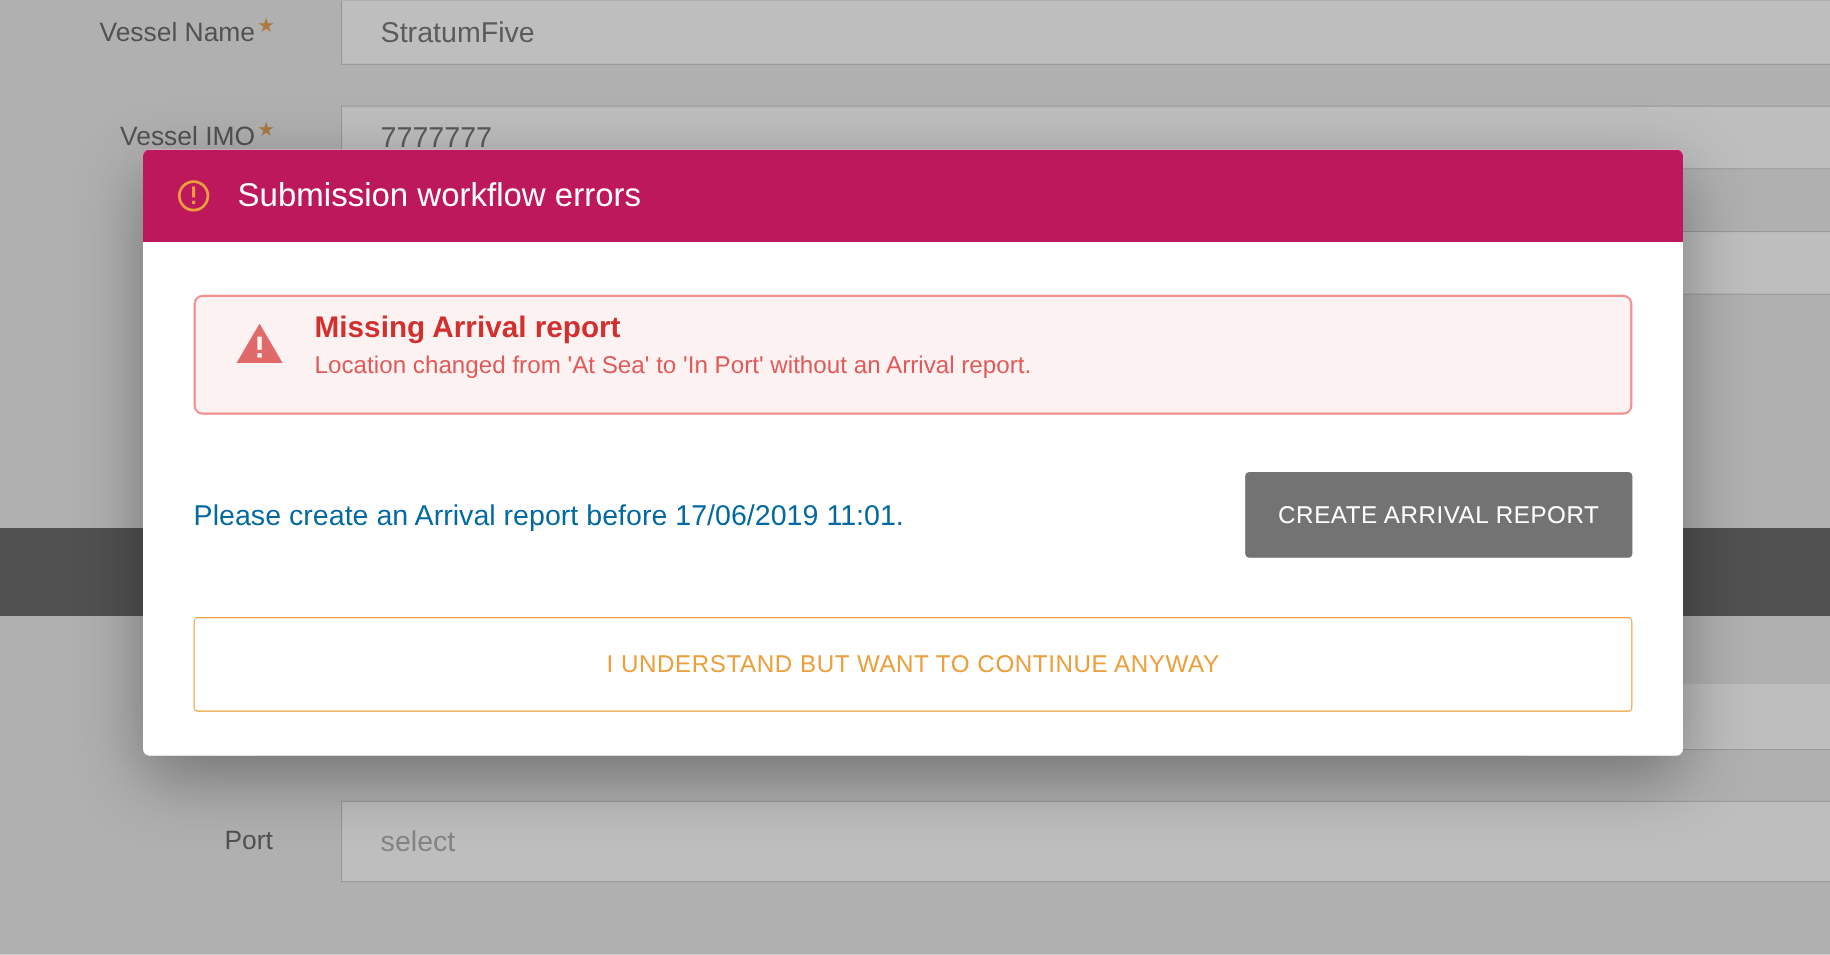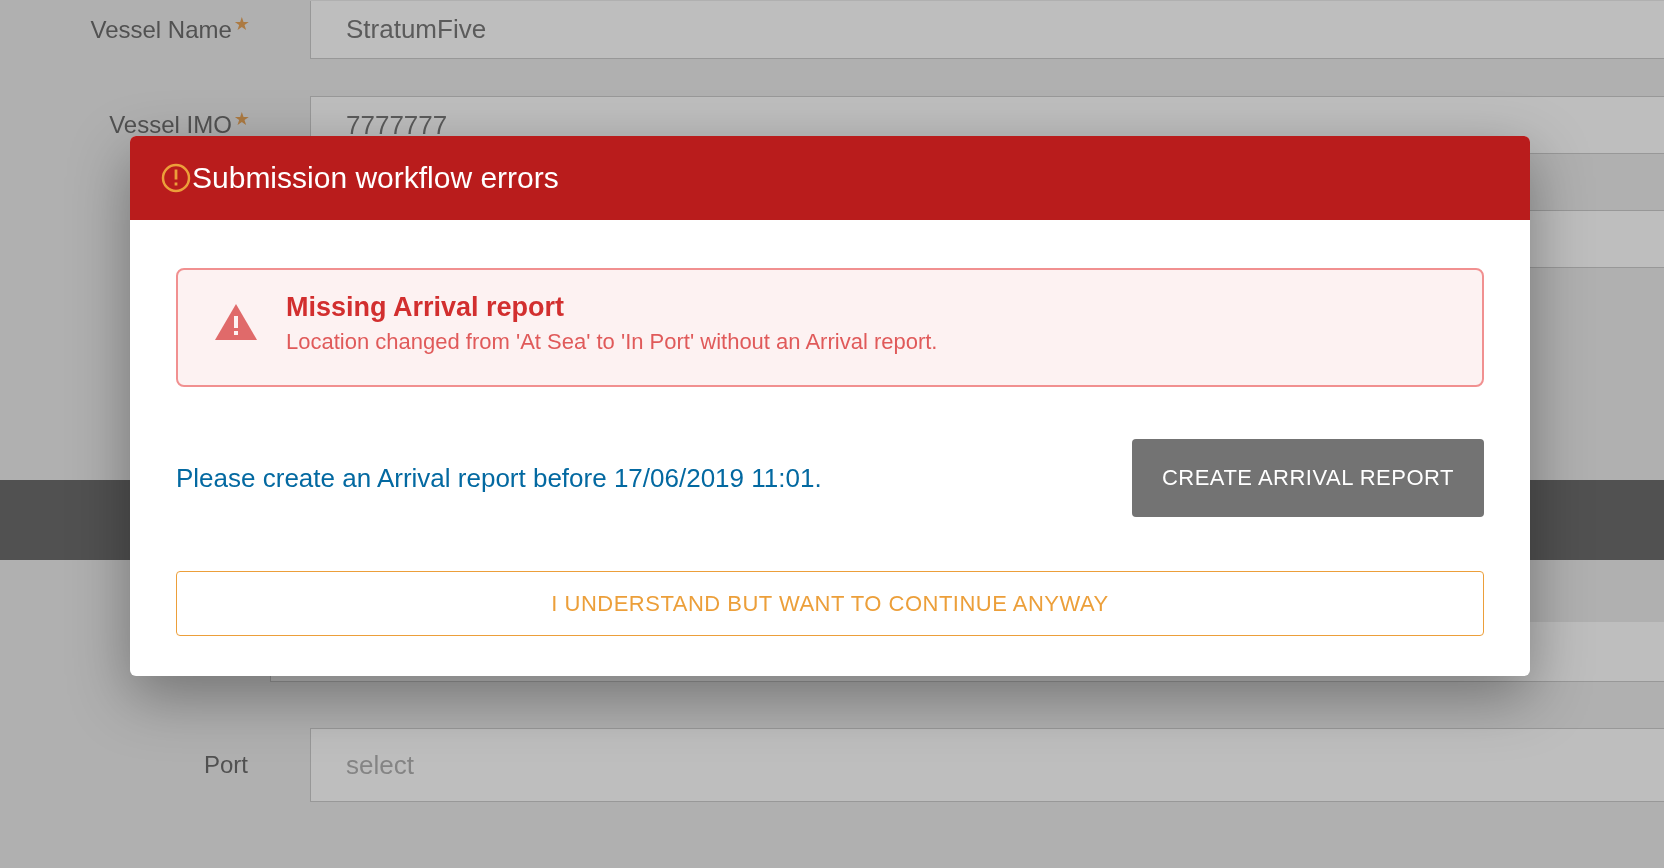--- a/index.html
+++ b/index.html
@@ -95,45 +95,46 @@
     left: 130px;
     top: 136px;
     width: 1400px;
     background: #fff;
     border-radius: 6px;
     box-shadow: 0 20px 60px rgba(0,0,0,0.35);
     overflow: hidden;
   }
 
   .modal-header {
-    background: #b91c1c;
+    background: #be185d;
     color: #fff;
     display: flex;
     align-items: center;
     padding: 0 30px;
     height: 84px;
+    gap: 24px;
   }
   .modal-header .title {
     font-size: 30px;
     font-weight: 400;
   }
   .warn-circle {
     width: 32px; height: 32px;
     flex: 0 0 32px;
   }
 
   .modal-body {
     padding: 48px 46px 40px 46px;
   }
 
   .alert {
     border: 2px solid #f19090;
     background: #fdf2f2;
     border-radius: 8px;
-    padding: 22px 30px 30px 36px;
+    padding: 12px 30px 30px 36px;
     display: flex;
     align-items: flex-start;
     gap: 28px;
   }
   .alert .tri {
     width: 44px; height: 40px;
     margin-top: 10px;
     flex-shrink: 0;
   }
   .alert .alert-text .alert-title {
@@ -166,21 +167,21 @@
     height: 78px;
     padding: 0 30px;
     font-size: 22px;
     letter-spacing: 0.5px;
     cursor: pointer;
   }
   .btn-secondary {
     display: block;
     width: 100%;
     margin-top: 54px;
-    height: 65px;
+    height: 86px;
     background: #fff;
     color: #ec9f3a;
     border: 1.5px solid #ec9f3a;
     border-radius: 4px;
     font-size: 22px;
     letter-spacing: 0.5px;
     cursor: pointer;
   }
 </style>
 </head>

